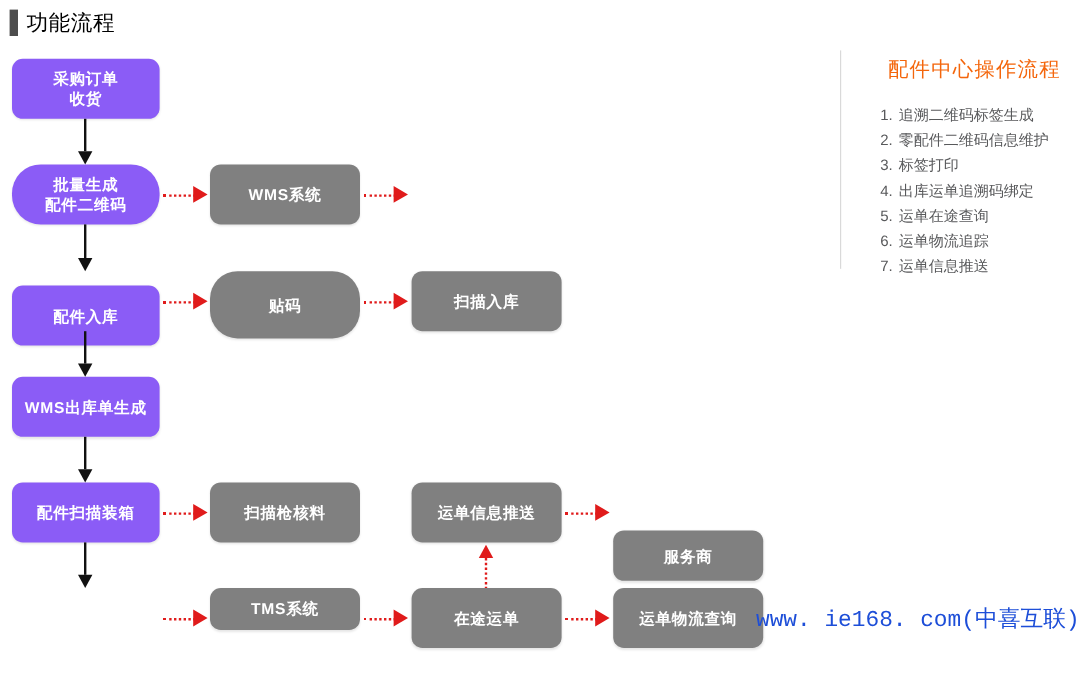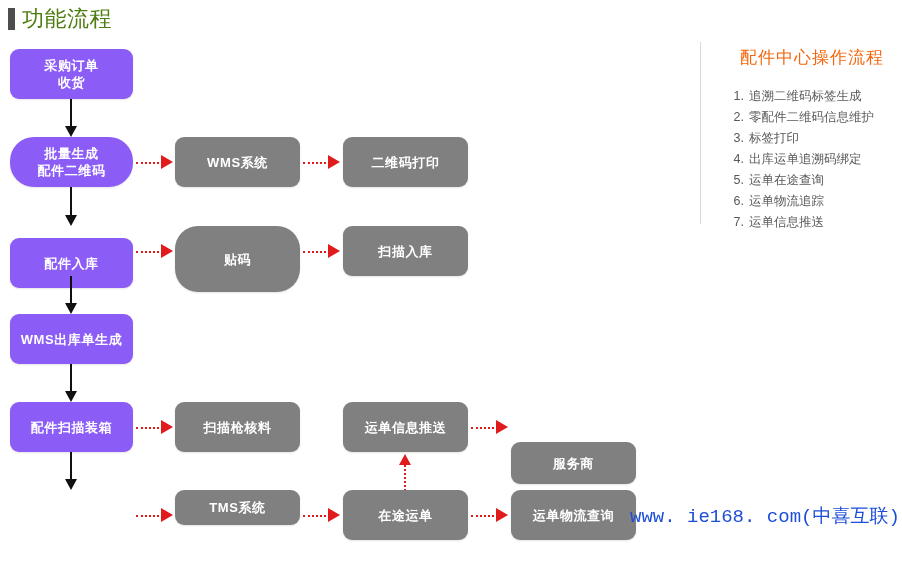--- a/index.html
+++ b/index.html
@@ -7,21 +7,21 @@
     width: 902px; height: 562px;
     background: #ffffff;
     font-family: "Liberation Sans", "DejaVu Sans", sans-serif;
     overflow: hidden;
   }
   #page { position: relative; width: 902px; height: 562px; }
 
   
   .header { position: absolute; left: 8px; top: 8px; display: flex; align-items: center; }
   .header-bar { width: 7px; height: 22px; background: #4d4d4d; margin-right: 7px; }
-  .header-title { font-size: 22px; color: #4d7c0f; letter-spacing: .5px; line-height: 22px; }
+  .header-title { font-size: 18px; color: #000000; letter-spacing: .5px; line-height: 22px; }
 
   
   .node {
     position: absolute;
     display: flex; align-items: center; justify-content: center;
     text-align: center;
     border-radius: 9px;
     color: #ffffff;
     font-weight: bold;
     font-size: 13px;
@@ -138,29 +138,26 @@
 
   <div class="vline" style="left:70px; top:364px; height:27px;"></div>
   <div class="varrow" style="left:65px; top:391px;"></div>
 
   <div class="vline" style="left:70px; top:452px; height:27px;"></div>
   <div class="varrow" style="left:65px; top:479px;"></div>
 
   <div class="node gray" style="left:175px; top:137px; width:125px; height:50px;">
     <div>WMS系统</div>
   </div>
-  <div class="node gray" style="left:343px; top:137px; width:125px; height:50px;">
-    <div>二维码打印</div>
-  </div>
   <div class="hdot" style="left:136px; top:162px; width:27px;"></div>
   <div class="harrow" style="left:161px; top:155px;"></div>
   <div class="hdot" style="left:303px; top:162px; width:27px;"></div>
   <div class="harrow" style="left:328px; top:155px;"></div>
 
-  <div class="node gray" style="left:175px; top:226px; width:125px; height:66px;border-radius:23px;">
+  <div class="node gray" style="left:175px; top:226px; width:125px; height:56px;border-radius:23px;">
     <div>贴码</div>
   </div>
   <div class="node gray" style="left:343px; top:226px; width:125px; height:50px;">
     <div>扫描入库</div>
   </div>
   <div class="hdot" style="left:136px; top:251px; width:27px;"></div>
   <div class="harrow" style="left:161px; top:244px;"></div>
   <div class="hdot" style="left:303px; top:251px; width:27px;"></div>
   <div class="harrow" style="left:328px; top:244px;"></div>
 

